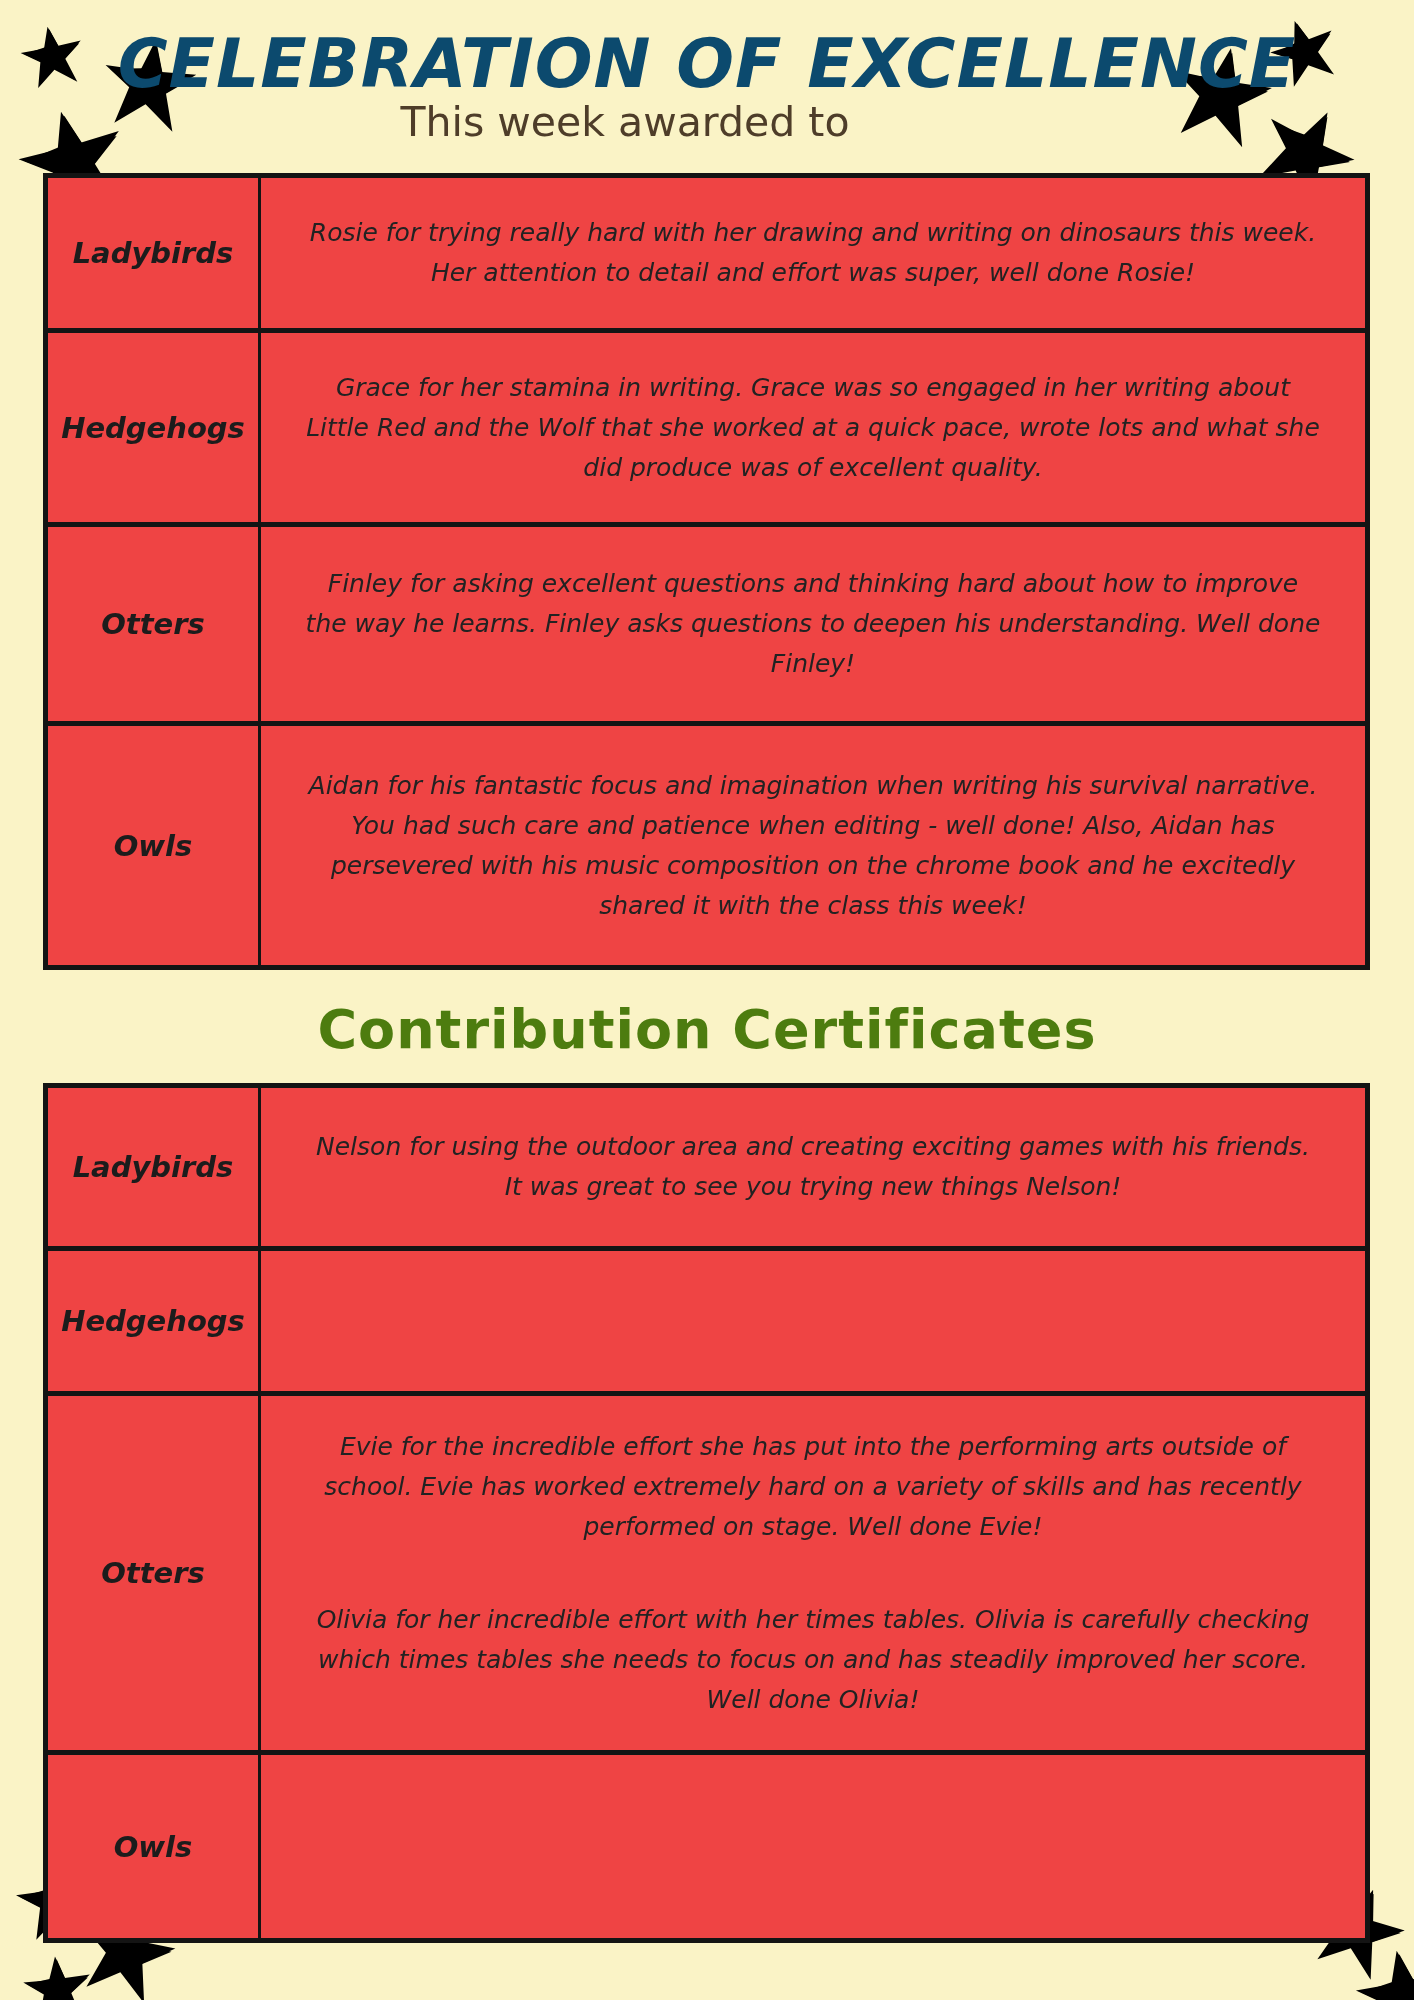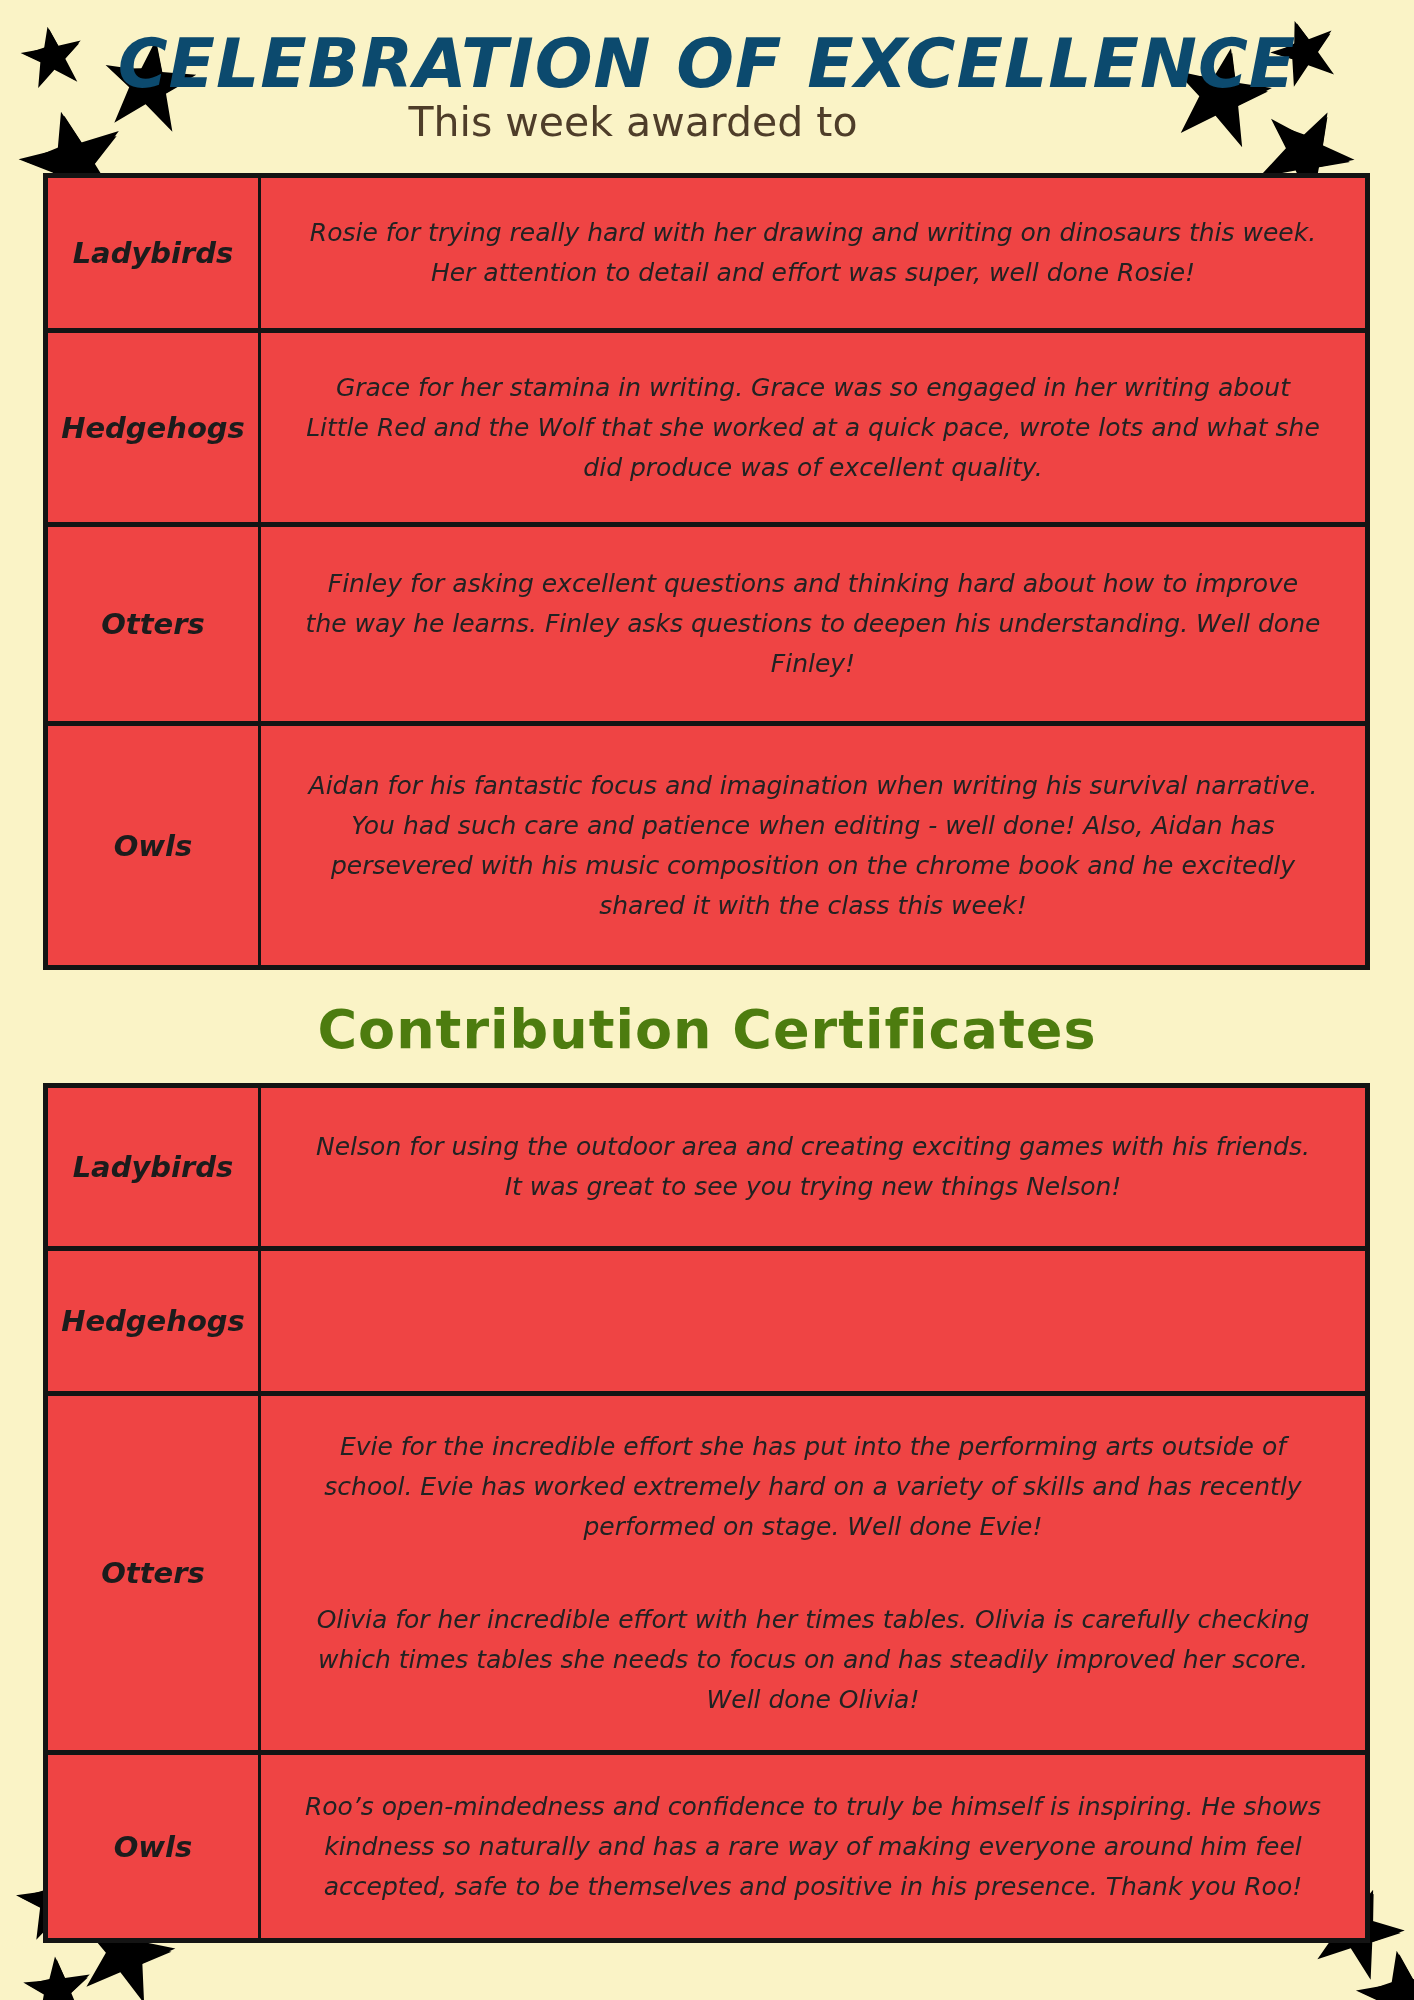--- a/index.html
+++ b/index.html
@@ -12,21 +12,21 @@
   }
   .page-title{
     position:absolute;top:24px;left:0;width:1414px;
     text-align:center;
     font-size:68px;font-weight:bold;letter-spacing:1px;
     color:#0c4a6e;
     font-family:"DejaVu Sans", sans-serif;
     font-style:italic;
   }
   .page-subtitle{
-    position:absolute;top:98px;left:16px;width:1234px;
+    position:absolute;top:98px;left:8px;width:1234px;
     text-align:center;
     font-size:41px;font-weight:500;
     color:#4E3D29;
   }
   .section-title{
     position:absolute;top:998px;left:0;width:1414px;
     text-align:center;
     font-size:54px;font-weight:bold;letter-spacing:1px;
     color:#4d7c0f;
   }
@@ -184,19 +184,16 @@
         </div>
       <div class="cell award">
         <p class="gap">Evie for the incredible effort she has put into the performing arts outside of school. Evie has worked extremely hard on a variety of skills and has recently performed on stage. Well done Evie!</p>
         <p>Olivia for her incredible effort with her times tables. Olivia is carefully checking which times tables she needs to focus on and has steadily improved her score. Well done Olivia!</p>
       </div>
     </div>
     <div class="row r4">
       <div class="cell label">
           <span>Owls</span>
         </div>
-      <div class="cell award">
-          <p>Roo’s open-mindedness and confidence to truly be himself is inspiring. He shows kindness so naturally and has a rare way of making everyone around him feel accepted, safe to be themselves and positive in his presence. Thank you Roo!</p>
-        </div>
     </div>
   </div>
 
 </div>
 
 </body></html>

